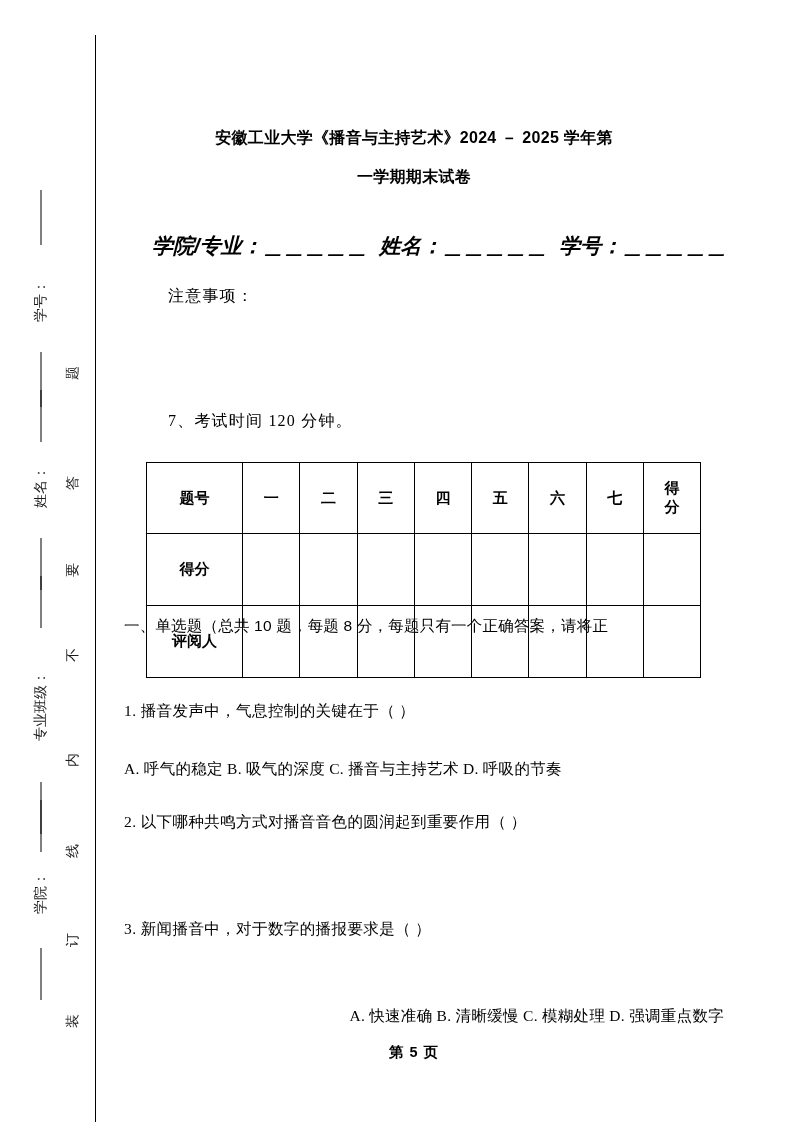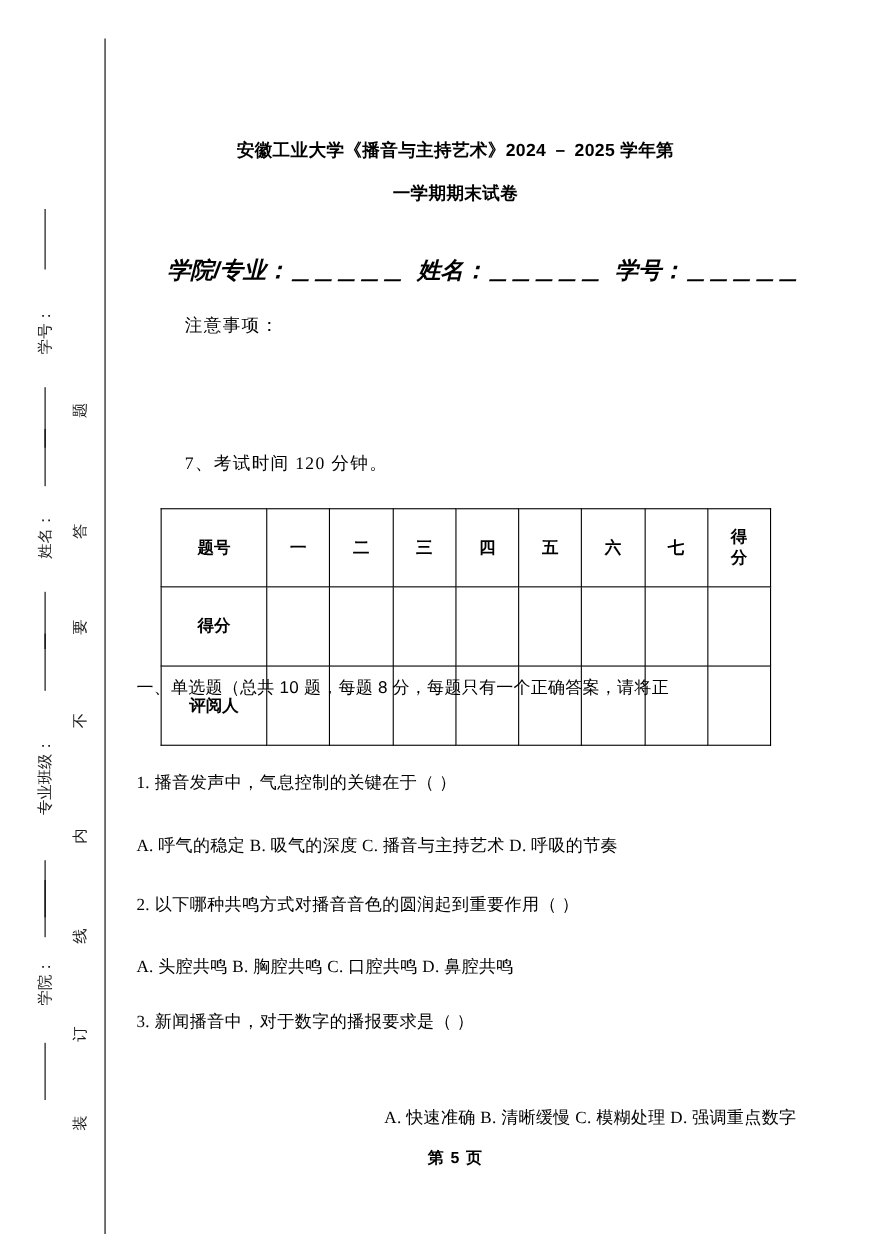--- a/index.html
+++ b/index.html
@@ -266,19 +266,18 @@
   </table>
 
   <div id="section-heading">
     <div>一、单选题（总共 10 题，每题 8 分，每题只有一个正确答案，请将正</div>
   </div>
 
   <div class="q-stem" id="q1-stem">1. 播音发声中，气息控制的关键在于（   ）</div>
   <div class="q-opts" id="q1-opts">A. 呼气的稳定   B. 吸气的深度   C. 播音与主持艺术   D. 呼吸的节奏</div>
 
   <div class="q-stem" id="q2-stem">2. 以下哪种共鸣方式对播音音色的圆润起到重要作用（   ）</div>
-  <div class="q-opts" id="q2-opts">A. 头腔共鸣   B. 胸腔共鸣   C. 口腔共鸣   D. 鼻腔共鸣</div>
 
   <div class="q-stem" id="q3-stem">3. 新闻播音中，对于数字的播报要求是（   ）</div>
   <div class="q-opts" id="q3-opts">A. 快速准确   B. 清晰缓慢   C. 模糊处理   D. 强调重点数字</div>
 
   <div id="page-footer">第 5 页</div>
 </div>
 
 </body></html>

